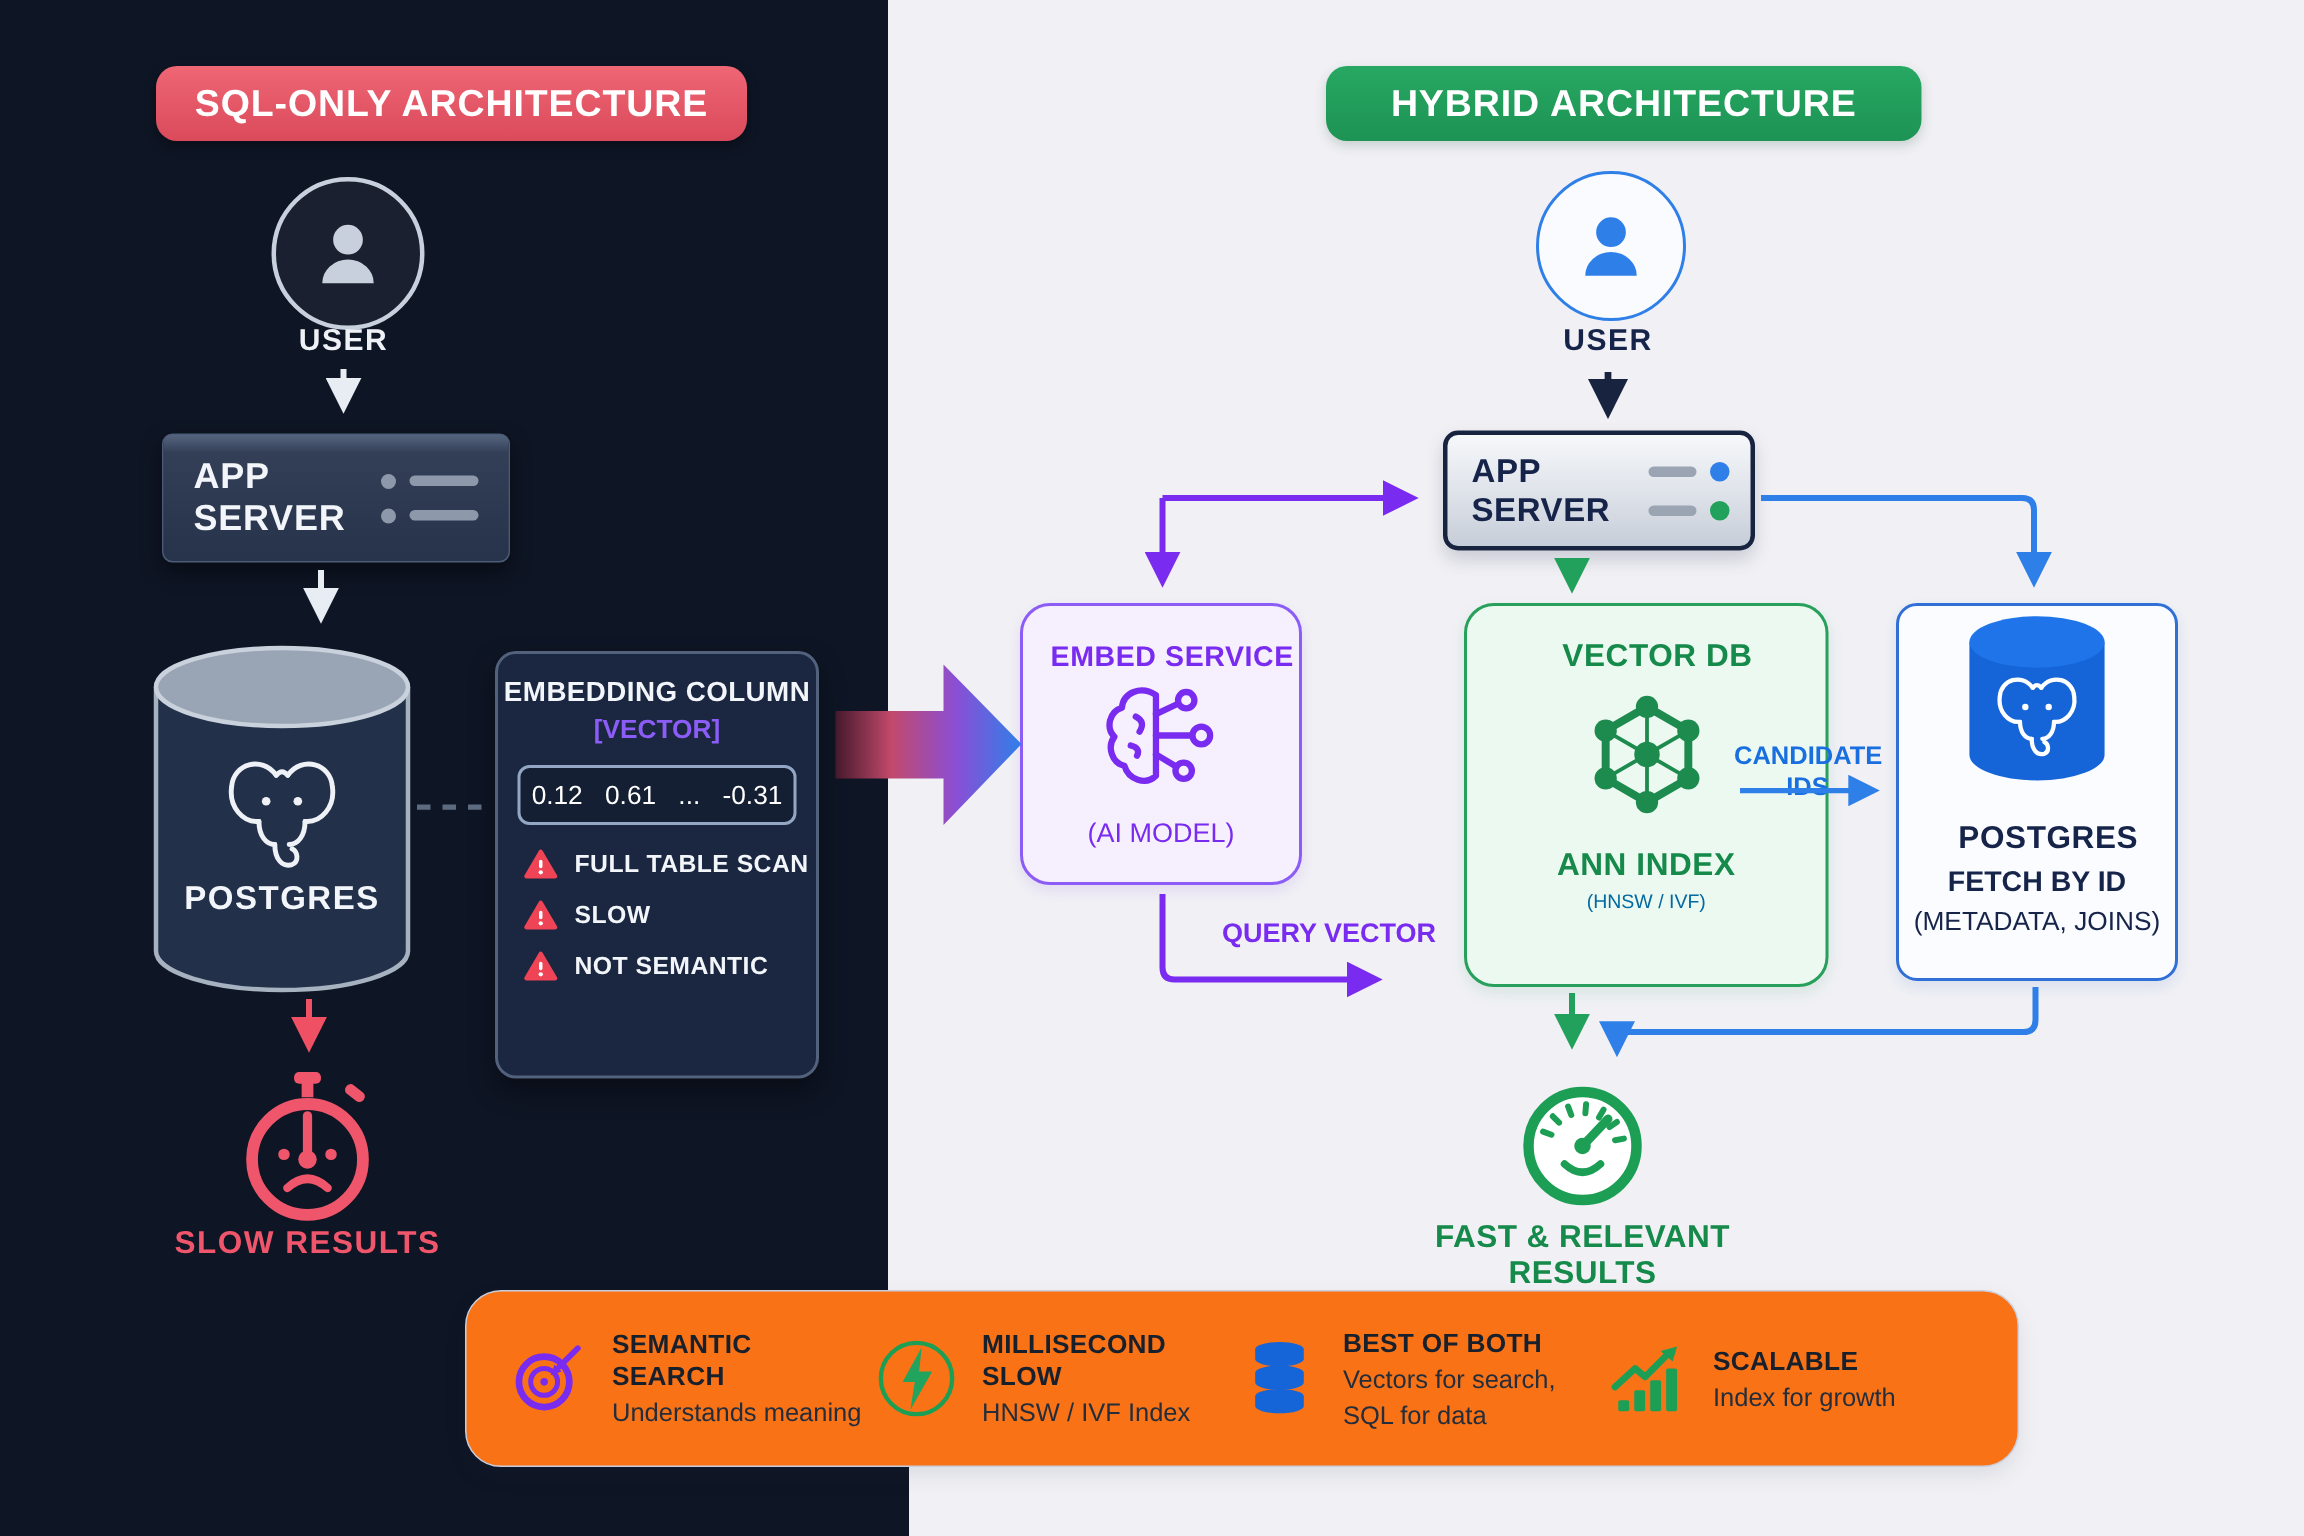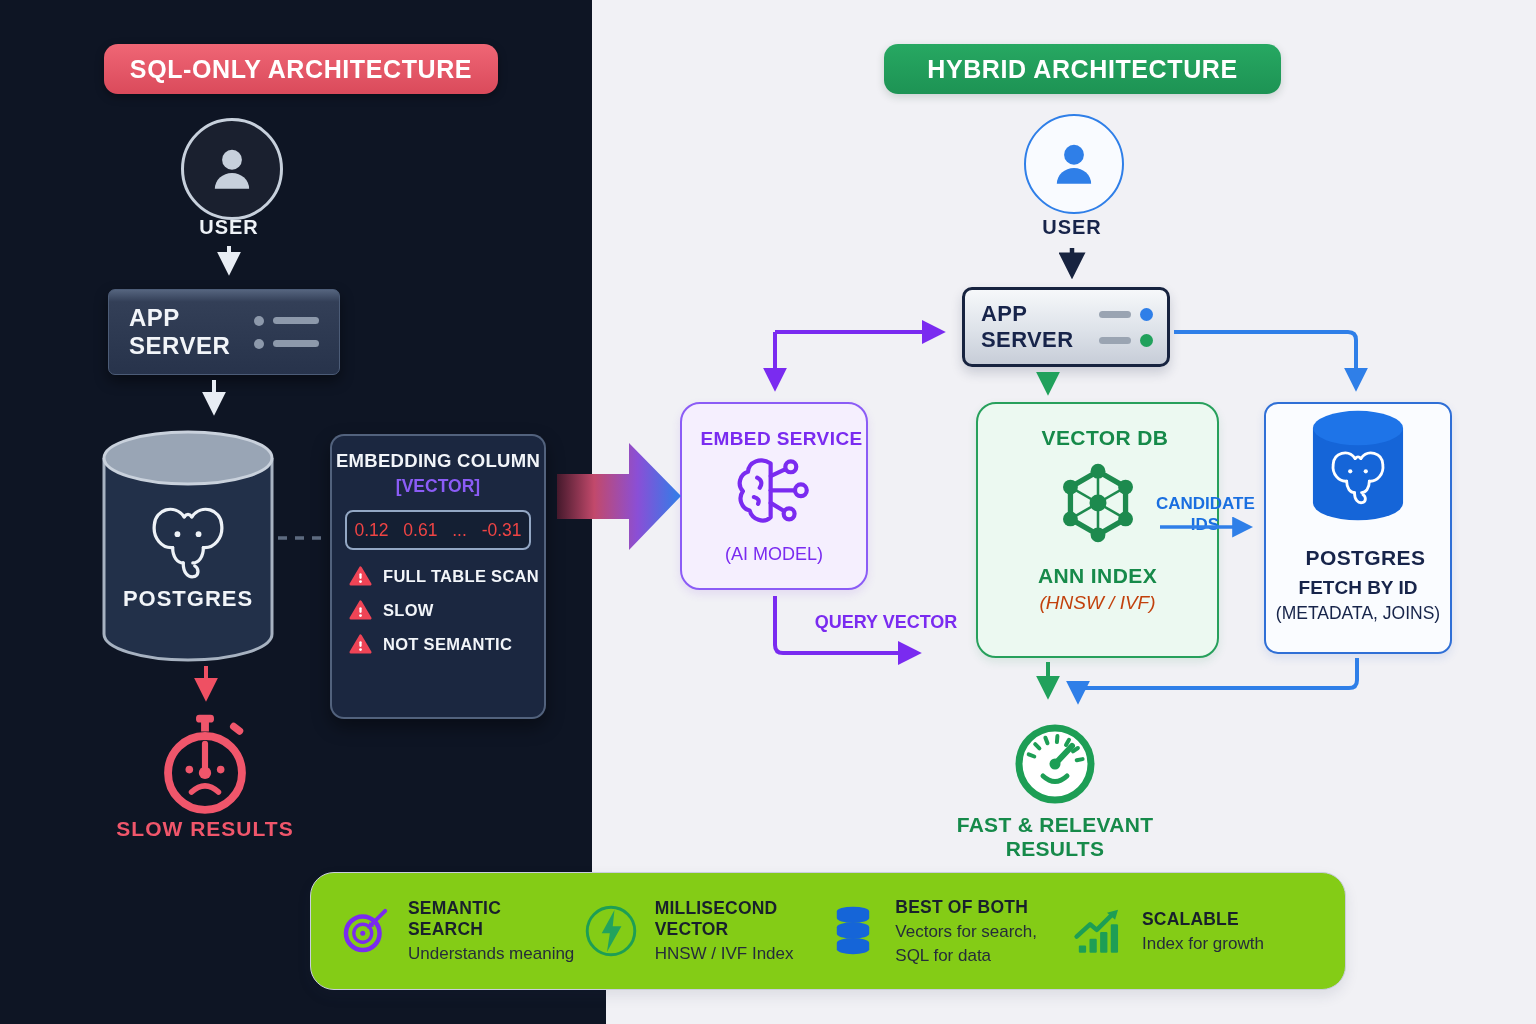--- a/index.html
+++ b/index.html
@@ -47,54 +47,54 @@
   .pg-cyl{left:100px;top:428px;width:176px;height:236px;}
   .pg-label{left:100px;top:586px;width:176px;font-size:22px;color:#f2f5f9;}
 
   .embed-panel{left:330px;top:434px;width:216px;height:285px;border-radius:14px;
                background:#1b2740;border:2px solid rgba(150,170,200,.45);
                box-shadow:0 8px 18px rgba(0,0,0,.4);box-sizing:border-box;padding:14px 0 0 0;}
   .embed-panel .t1{color:#f2f5f9;font-weight:bold;font-size:18.5px;text-align:center;letter-spacing:.3px;}
   .embed-panel .t2{color:#8b5cf6;font-weight:bold;font-size:17.5px;text-align:center;margin-top:4px;}
   .vec-box{margin:13px auto 0;width:182px;height:36px;border:2px solid #93a7c4;border-radius:8px;
            background:#141f33;display:flex;align-items:center;justify-content:space-around;
-           color:#ef4444;font-size:17.5px;}
+           color:#ffffff;font-size:17.5px;}
   .warns{margin:15px 0 0 17px;display:flex;flex-direction:column;gap:11px;}
   .warn{display:flex;align-items:center;gap:11px;color:#f2f5f9;font-weight:bold;font-size:16.5px;letter-spacing:.3px;}
 
   .lbl-slow{left:100px;top:817px;width:210px;font-size:21px;color:#f0566b;}
   .watch{left:149px;top:708px;width:112px;height:112px;}
 
   .node{box-sizing:border-box;border-radius:20px;text-align:center;}
   .node .nt{font-weight:bold;letter-spacing:.4px;padding-left:15px;}
   .embed-node{left:680px;top:402px;width:188px;height:188px;background:#f5effe;border:2.5px solid #8b5cf6;
               box-shadow:0 4px 10px rgba(120,60,220,.12);}
   .embed-node .nt{color:#7a2bf0;font-size:19px;margin-top:24px;}
   .embed-node .nb{color:#7a2bf0;font-size:18px;margin-top:6px;}
   .vdb-node{left:976px;top:402px;width:243px;height:256px;background:#ecf9f1;border:2.5px solid #27a05c;
             box-shadow:0 4px 10px rgba(30,140,80,.12);}
   .vdb-node .nt{color:#168a4a;font-size:21px;margin-top:22px;}
   .vdb-node .nb1{color:#168a4a;font-weight:bold;font-size:21px;margin-top:4px;letter-spacing:.4px;}
-  .vdb-node .nb2{color:#c2410c;font-size:19px;margin-top:4px;font-style:italic;}
+  .vdb-node .nb2{color:#0369a1;font-size:13px;margin-top:4px;}
   .pg-node{left:1264px;top:402px;width:188px;height:252px;background:#fafcff;border:2.5px solid #2f6fd6;
            border-radius:14px;box-shadow:0 4px 10px rgba(40,90,200,.12);}
   .pg-node .nt{color:#17244a;font-size:21px;margin-top:2px;}
   .pg-node .nb1{color:#17244a;font-weight:bold;font-size:19px;margin-top:7px;}
   .pg-node .nb2{color:#17244a;font-size:17.5px;margin-top:4px;}
 
   .flowlbl{font-weight:bold;text-align:center;}
   .lbl-candidate{left:1156px;top:476px;width:98px;font-size:17px;color:#1a6fe0;line-height:21px;margin-top:17px;}
   .lbl-query{left:811px;top:612px;width:150px;font-size:18px;color:#7a2bf0;}
   .lbl-fast{left:905px;top:813px;width:300px;font-size:21px;color:#168a4a;letter-spacing:.3px;}
   .gauge{left:1005px;top:710px;width:100px;height:100px;}
 
-  .legend{left:310px;top:860px;width:1036px;height:118px;background:#84cc16;border:1.5px solid #c9cedd;
+  .legend{left:310px;top:860px;width:1036px;height:118px;background:#f97316;border:1.5px solid #c9cedd;
           border-radius:24px;box-shadow:0 6px 14px rgba(40,50,80,.10);
           display:flex;align-items:center;justify-content:space-between;
-          padding:0 34px 0 26px;box-sizing:border-box;margin-top:12px;}
+          padding:0 34px 0 26px;box-sizing:border-box;}
   .litem{display:flex;align-items:center;gap:15px;width:240px;}
   .litem svg{flex:0 0 auto;}
   .litxt .t{font-weight:bold;font-size:17.5px;color:#18202c;letter-spacing:.2px;}
   .litxt .s{font-size:17px;color:#252d3a;margin-top:3px;line-height:21px;}
 
   .overlay{left:0;top:0;width:1536px;height:1024px;pointer-events:none;}
 </style>
 </head>
 <body>
 
@@ -331,21 +331,21 @@
         <div class="t">SEMANTIC SEARCH</div>
         <div class="s">Understands meaning</div>
       </div>
     </div>
     <div class="litem">
       <svg width="58" height="58" viewBox="0 0 100 100">
         <circle cx="50" cy="50" r="41" stroke="#1d9e55" stroke-width="5" fill="none"></circle>
         <polygon points="56,14 34,54 48,54 43,86 68,42 53,42" fill="#22a35e"></polygon>
       </svg>
       <div class="litxt">
-        <div class="t">MILLISECOND VECTOR</div>
+        <div class="t">MILLISECOND SLOW</div>
         <div class="s">HNSW / IVF Index</div>
       </div>
     </div>
     <div class="litem">
       <svg width="54" height="58" viewBox="0 0 100 100">
         <g fill="#1565d8">
           <path d="M20,14 A30,9 0 0 1 80,14 V26 A30,9 0 0 1 20,26 Z"></path>
           <path d="M20,43 A30,9 0 0 1 80,43 V55 A30,9 0 0 1 20,55 Z"></path>
           <path d="M20,72 A30,9 0 0 1 80,72 V84 A30,9 0 0 1 20,84 Z"></path>
         </g>

